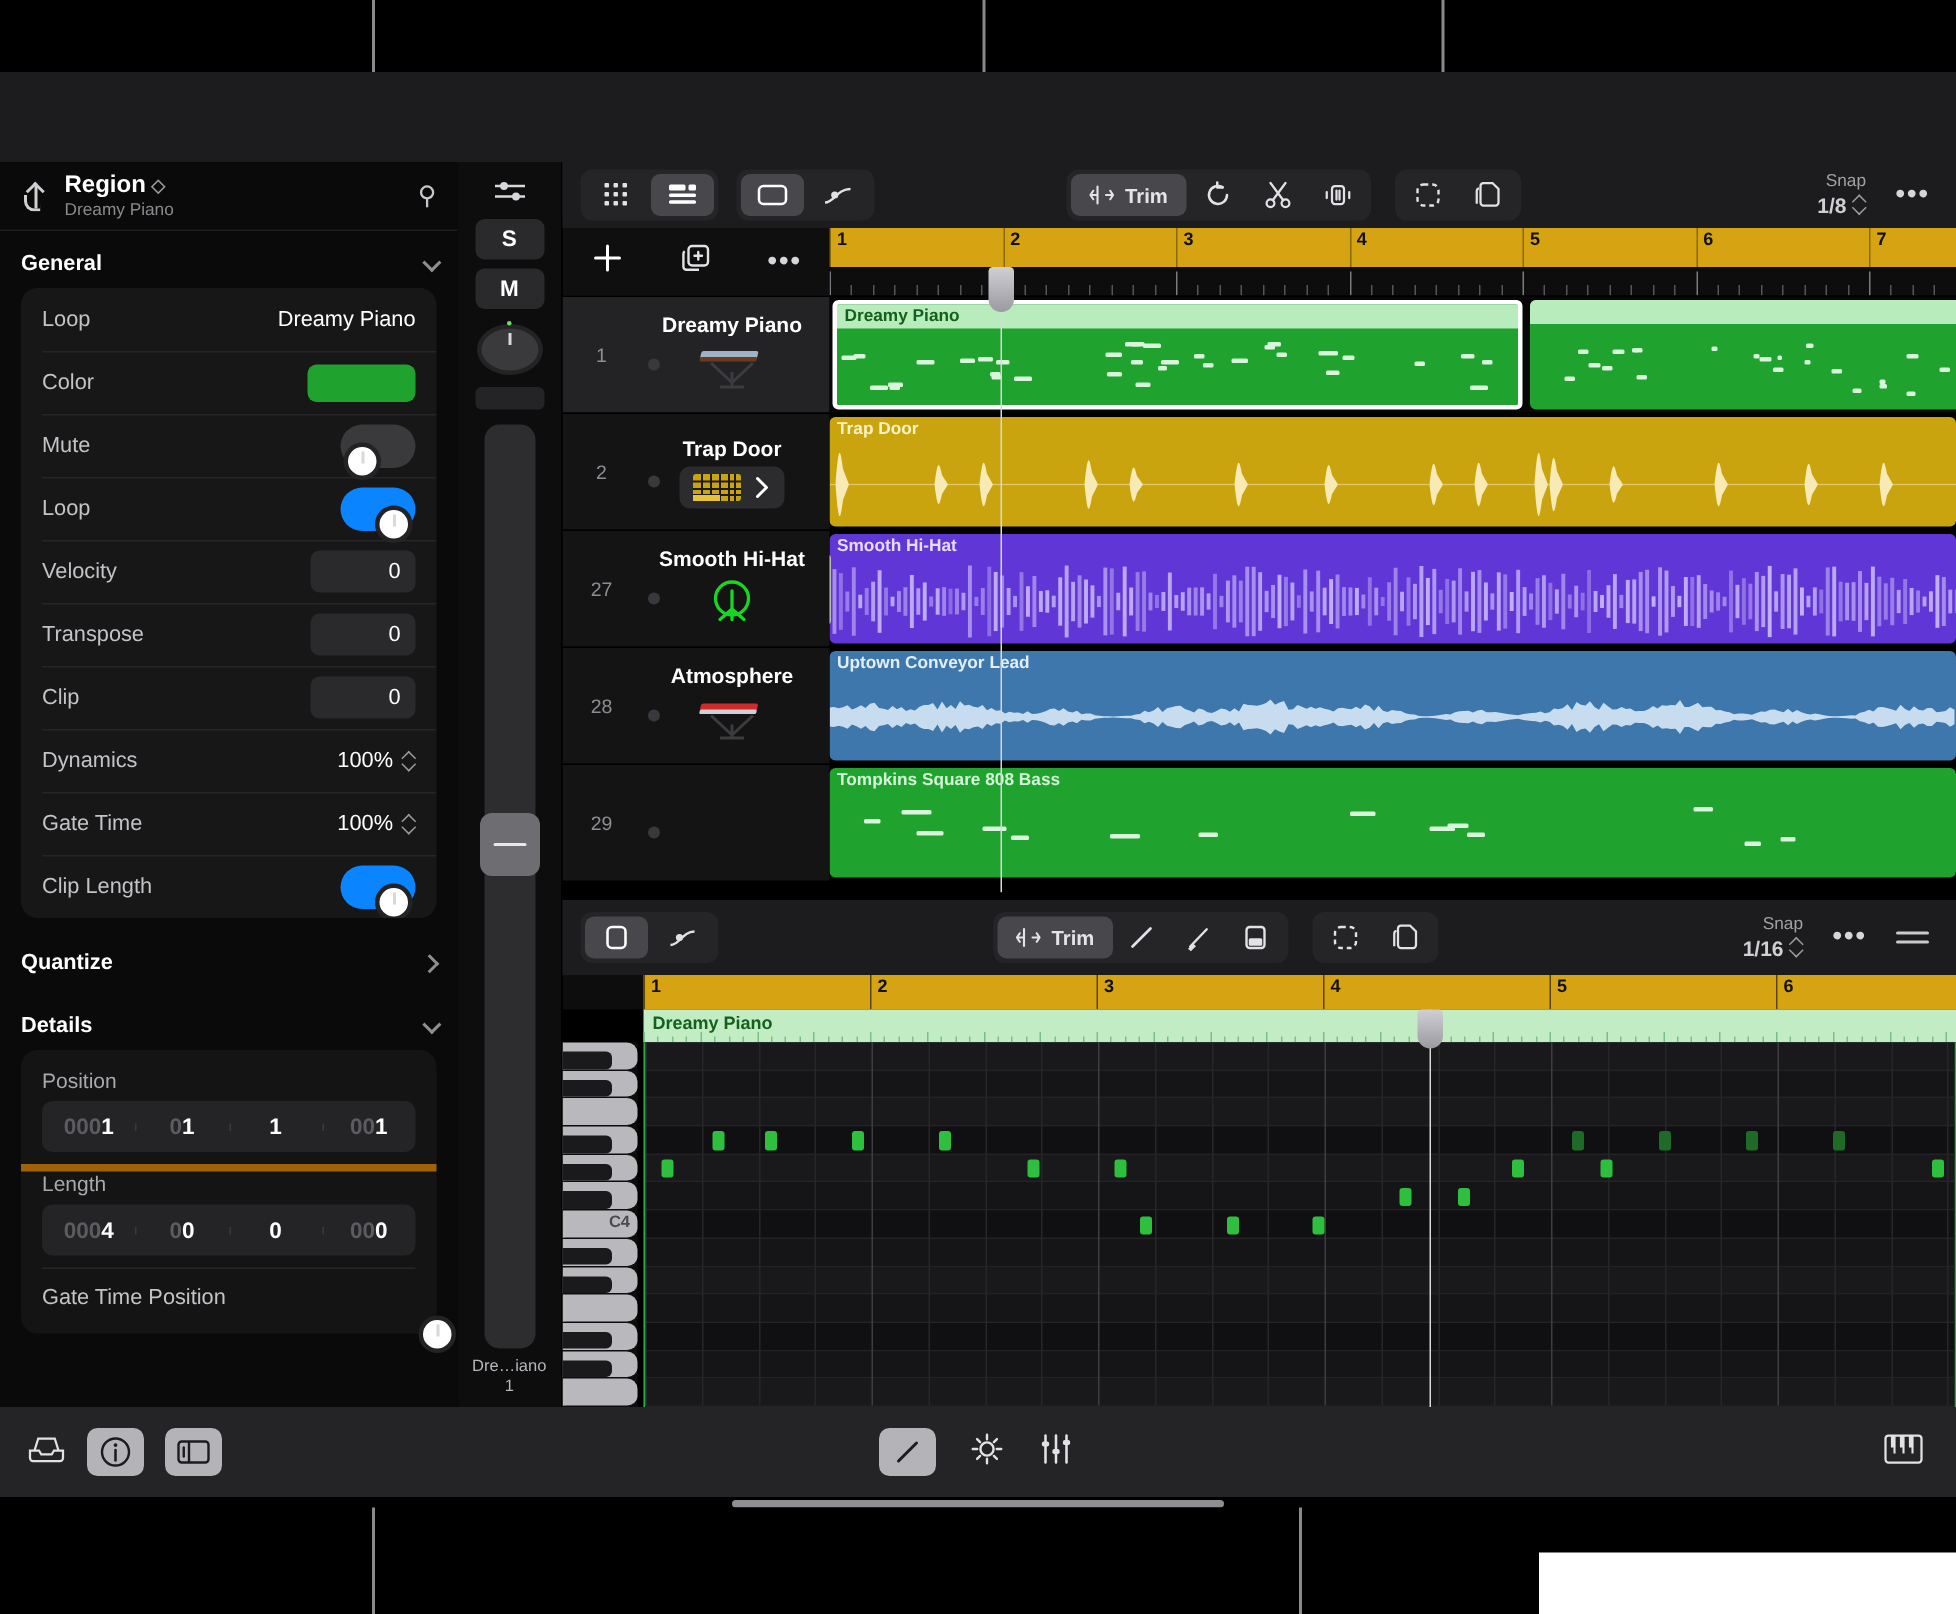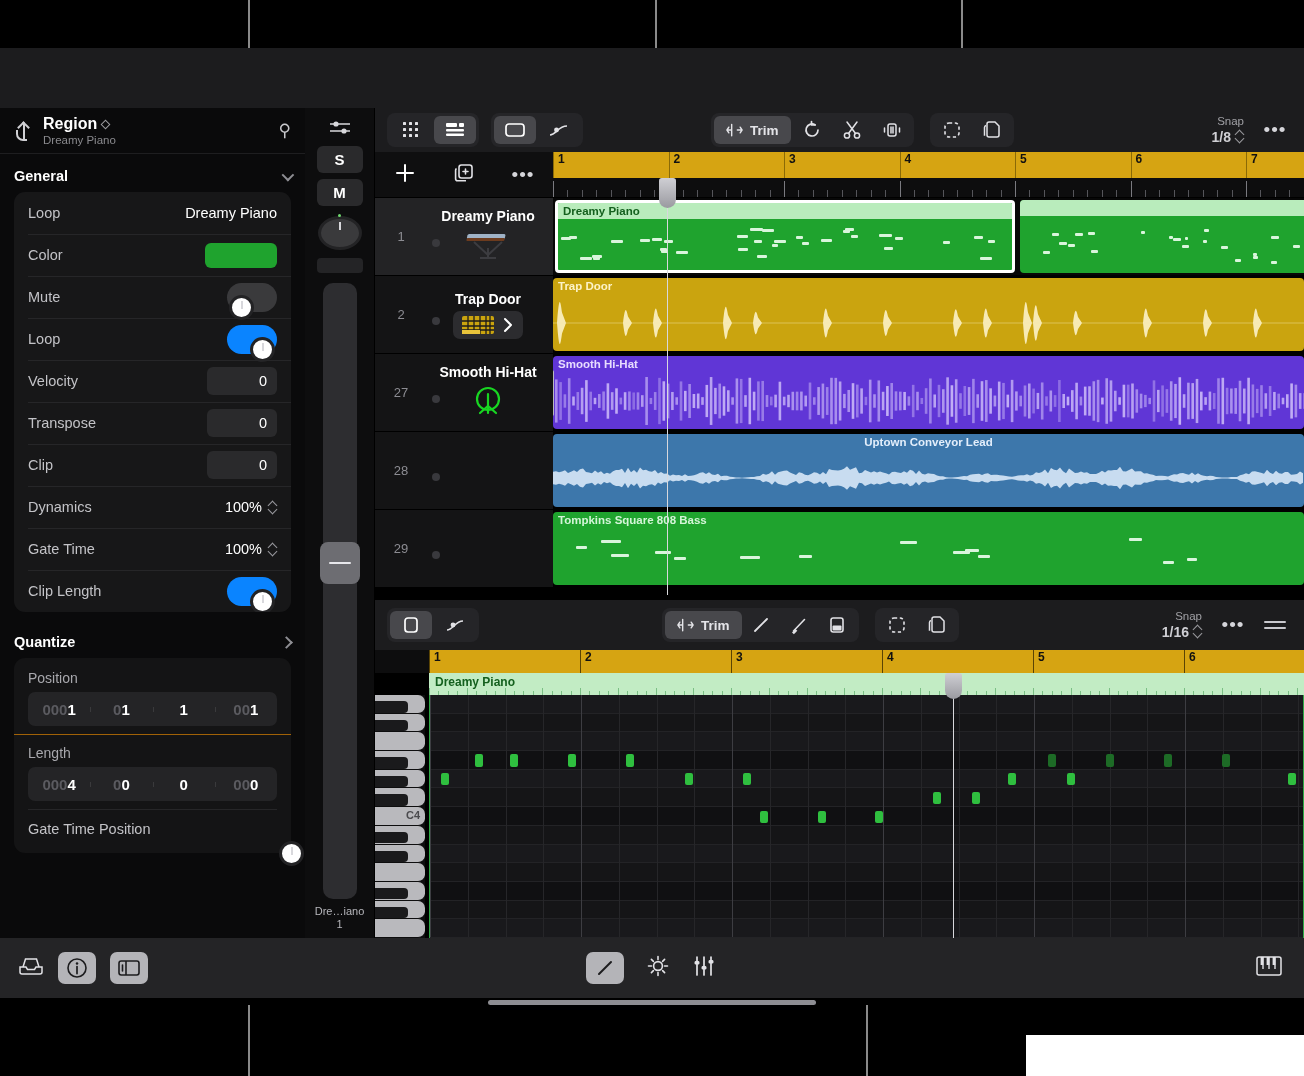--- a/index.html
+++ b/index.html
@@ -325,41 +325,45 @@
             </span>
           </span>
       </div>
     </div>
 
     <div class="sec-hdr" style="padding-top:22px">
       <span>Quantize</span>
         <span class="chr"></span>
     </div>
 
+    <div class="sec-hdr" style="padding-top:18px">
+      <span>Details</span>
+        <span class="ch"></span>
+    </div>
 
     <div class="detail-card">
       <div class="dfield-lbl">Position</div>
       <div class="dfield">
         <div class="dcell">
             <span class="dzero">000</span>
             <span>1</span>
           </div>
         <div class="dcell">
             <span class="dzero">0</span>
             <span>1</span>
           </div>
         <div class="dcell">
             <span>1</span>
           </div>
         <div class="dcell">
             <span class="dzero">00</span>
             <span>1</span>
           </div>
       </div>
-      <div class="dfield-lbl" style="border-top:1px solid #a16207; padding-top:10px">Length</div>
+      <div class="dfield-lbl" style="border-top:5px solid #a16207; padding-top:0">Length</div>
       <div class="dfield">
         <div class="dcell">
             <span class="dzero">000</span>
             <span>4</span>
           </div>
         <div class="dcell">
             <span class="dzero">0</span>
             <span>0</span>
           </div>
         <div class="dcell">
@@ -624,20 +628,30 @@
               <circle cx="20" cy="15" r="11" stroke="#18d622" stroke-width="2.2" fill="none"></circle>
               <path d="M20 10v12M12 29l8-7 8 7M20 22v7" stroke="#18d622" stroke-width="2.2" fill="none" stroke-linecap="round"></path>
             </svg>
         </div>
       </div>
     </div>
 
     <div class="thead" style="top:279px; height:78px;">
       <div class="tnum">28</div>
       <div class="tdot"></div>
+      <div class="tinfo">
+        <div class="tname">Atmosphere</div>
+        <div class="tinst">
+          <svg width="56" height="34" viewBox="0 0 56 34">
+              <rect x="9" y="7" width="38" height="5" rx="1.5" fill="#d02b2b" transform="skewX(-12)"></rect>
+              <rect x="9" y="11" width="38" height="3" rx="1" fill="#cfcfd4" transform="skewX(-12)"></rect>
+              <path d="M14 15 28 28 42 15M28 21v9M20 30h16" stroke="#3c3c40" stroke-width="2" fill="none"></path>
+            </svg>
+        </div>
+      </div>
     </div>
 
     <div class="thead" style="top:357px; height:78px;">
       <div class="tnum">29</div>
       <div class="tdot"></div>
     </div>
 
     <div class="lane" style="top:45px; height:78px; background:#070707;">
       <div class="region" style="left:2px; width:460px; background:#1fa32e; border:3px solid #fff;">
         <div class="rg-title" style="background:#b9ecbc; color:#14601e;">Dreamy Piano</div>
@@ -910,21 +924,21 @@
             <rect x="741.5999999999985" y="10.647668038408781" width="2.6" height="32.70466392318244" fill="#c3b0f5" opacity="0.69"></rect>
             <rect x="745.8999999999985" y="19.11371313443073" width="2.6" height="15.772573731138545" fill="#c3b0f5" opacity="0.83"></rect>
             <rect x="750.1999999999985" y="19.16979595336077" width="2.6" height="15.660408093278463" fill="#c3b0f5" opacity="0.54"></rect>
           </svg>
       </div>
       <div style="position:absolute; left:-4px; top:16px; width:5px; height:46px; background:#b9b9bd; border-radius:2px;"></div>
     </div>
 
     <div class="lane" style="top:279px; height:78px;">
       <div class="region" style="left:0; right:0; background:#3d77ab;">
-        <div class="rg-title" style="color:#e3eefb;text-align:center;">Uptown Conveyor Lead</div>
+        <div class="rg-title" style="color:#e3eefb;">Uptown Conveyor Lead</div>
         <svg id="wav-up" style="position:absolute; left:0; top:14px; width:100%; height:60px;" preserveAspectRatio="none" viewBox="0 0 751 60">
             <path d="M0 30 L0 23.654336419753086 L3 23.349158247218796 L6 24.179915639268067 L9 23.518394280474176 L12 22.233715975173226 L15 25.07179312569837 L18 23.78179516681407 L21 22.17789215106933 L24 23.98075850637619 L27 21.184083929818563 L30 20.549414817271803 L33 23.943062066095788 L36 24.48153303411211 L39 25.299757981421095 L42 22.61027029447452 L45 24.860153207523084 L48 23.272924918843692 L51 26.02339118739303 L54 24.80154837253778 L57 25.673838209278742 L60 23.180613769388742 L63 22.005935640665825 L66 21.999004995796053 L69 20.7323014005051 L72 25.064327006438347 L75 19.660288269143802 L78 24.17656150851523 L81 22.02334441993264 L84 24.700338835550802 L87 19.503973528738367 L90 22.372832918786887 L93 21.87485711135677 L96 23.24615170549511 L99 23.697442272376605 L102 21.970062085217677 L105 25.514651219044534 L108 23.96366929867054 L111 25.825005763239368 L114 25.41927892154238 L117 27.6911292170804 L120 26.56663164660828 L123 27.14653511543103 L126 26.938853243844257 L129 28.024381574512308 L132 26.234323664874623 L135 28.003489784223564 L138 27.805217653892655 L141 27.129253673944152 L144 26.183121049640373 L147 24.675666714210873 L150 24.3466685859843 L153 26.068885966958398 L156 24.15872296484827 L159 26.408597315057687 L162 27.02767047893615 L165 25.789532824667884 L168 28.20059844041485 L171 27.72456003920226 L174 27.659409366215602 L177 28.815592598136114 L180 29.118252448242607 L183 29.436027016911208 L186 29.54788167842236 L189 29.652675032264472 L192 29.439021621424704 L195 29.36090763180173 L198 29.0987463320366 L201 29.0902373482228 L204 28.3733280628461 L207 27.97418488066381 L210 25.78970098972928 L213 26.802715456421126 L216 25.698557298716164 L219 23.347166983231915 L222 26.7243442960651 L225 24.173366027915325 L228 23.495631977401807 L231 22.642309589200178 L234 22.542455630023756 L237 24.60609459251802 L240 25.6703733768043 L243 26.995164393381945 L246 24.345437902545296 L249 25.06851145772641 L252 26.83963066745499 L255 27.270508619587538 L258 25.91935354039148 L261 24.34907116377306 L264 24.85590994788646 L267 26.537470839801752 L270 24.10698949872885 L273 26.290273421052373 L276 21.109037112123566 L279 22.059437156814802 L282 22.21498523554486 L285 22.45458138508628 L288 21.910965829300267 L291 20.644285986174026 L294 18.28590017857857 L297 21.76803022631929 L300 20.377242160098923 L303 19.253348278150543 L306 25.194996841555596 L309 24.811860235116995 L312 21.96359425272479 L315 23.169707268303046 L318 24.57632397929246 L321 23.12744648433219 L324 24.42497509128804 L327 23.580440449626728 L330 24.52592235620478 L333 25.156703279231248 L336 26.40936208551896 L339 24.084349403398498 L342 23.757828508248956 L345 24.514195873765637 L348 24.879540618316142 L351 23.178704329318798 L354 24.647794505252165 L357 21.676880936623824 L360 22.83460722918724 L363 26.022885358240035 L366 22.5450524623365 L369 25.793928441531133 L372 26.59728688933794 L375 25.36596484125412 L378 25.80592818573785 L381 26.02937505876337 L384 27.550765785297266 L387 28.220740162054 L390 28.355979780169164 L393 29.361917390908765 L396 29.554160792664188 L399 29.487553184456367 L402 29.265802076251955 L405 28.96521907946604 L408 28.51240364781529 L411 28.03699546381189 L414 28.358295748034724 L417 26.776214834821275 L420 26.179630116909696 L423 26.083097809920478 L426 25.754906058139785 L429 26.997520499743004 L432 25.654681727304705 L435 25.199477108508134 L438 26.89606325839483 L441 26.78706060089911 L444 26.731637651370725 L447 27.151046348335584 L450 27.617247956640934 L453 28.12047979673956 L456 28.517227061296612 L459 28.782082298782743 L462 28.13003797794549 L465 27.621492678723897 L468 27.33369972019397 L471 27.20174492431385 L474 26.276599172090876 L477 27.498653984401713 L480 26.872620598335335 L483 24.352123871128487 L486 24.880063234596612 L489 24.018655060082867 L492 21.566048078398673 L495 25.359354042516348 L498 19.98679690196078 L501 21.85054171676125 L504 22.37271251854657 L507 19.519919408942727 L510 23.304908723186575 L513 25.21759071780464 L516 20.520720141729655 L519 22.865523369107557 L522 24.940030147949543 L525 24.760300032345697 L528 23.41052338802829 L531 24.690886785802903 L534 24.265247449536087 L537 26.11949407247771 L540 26.070136379667705 L543 26.067991979700786 L546 24.864393897859962 L549 22.736624813151664 L552 24.378554096038457 L555 22.127312957728385 L558 22.49414092881142 L561 21.92032149161799 L564 22.100986406846967 L567 18.737010574738044 L570 23.30245932209578 L573 23.404163132100265 L576 21.925329581748457 L579 20.526926928948434 L582 23.543837764605975 L585 23.16910774596212 L588 23.15052821669313 L591 25.539066981761113 L594 25.334491218689152 L597 26.357210002207854 L600 26.752212904001084 L603 28.1038934243017 L606 27.680910573758418 L609 27.708062514686393 L612 27.917432773223958 L615 28.43885010910181 L618 27.319390667786745 L621 26.262120934716396 L624 26.576971099232857 L627 25.19175347714021 L630 25.008167204850317 L633 26.04566001580148 L636 26.773414039108385 L639 24.51268316366143 L642 26.943978518383634 L645 25.360774184622304 L648 26.8914035334163 L651 27.787028336352897 L654 28.29997116914809 L657 27.65646095117318 L660 28.112793050641926 L663 28.883032048716853 L666 29.341789350324945 L669 29.444896754951994 L672 29.531669240192734 L675 29.412637199198677 L678 29.102061230395666 L681 28.910575018891464 L684 28.971799090805852 L687 27.181791387896155 L690 26.49023654860613 L693 25.223153954881326 L696 26.36364137493733 L699 23.55095398932929 L702 23.28037070188961 L705 24.080312288252216 L708 24.804817184135135 L711 25.794489784489173 L714 21.8152278689859 L717 24.712547766882388 L720 25.91761589850488 L723 22.750897385773143 L726 25.145869622279772 L729 25.73915561726 L732 24.056781322557164 L735 24.03100121893896 L738 26.858042680368282 L741 26.566601124816067 L744 26.01750273836334 L747 23.464181561902265 L750 25.15578160582191 L750 34.844218394178085 L747 36.535818438097735 L744 33.98249726163666 L741 33.43339887518393 L738 33.14195731963172 L735 35.96899878106104 L732 35.943218677442836 L729 34.260844382740004 L726 34.854130377720224 L723 37.24910261422686 L720 34.082384101495116 L717 35.28745223311761 L714 38.1847721310141 L711 34.20551021551083 L708 35.19518281586487 L705 35.919687711747784 L702 36.71962929811039 L699 36.44904601067071 L696 33.63635862506267 L693 34.776846045118674 L690 33.509763451393866 L687 32.818208612103845 L684 31.028200909194148 L681 31.089424981108536 L678 30.897938769604334 L675 30.587362800801323 L672 30.468330759807266 L669 30.555103245048006 L666 30.658210649675055 L663 31.116967951283147 L660 31.887206949358074 L657 32.34353904882682 L654 31.70002883085191 L651 32.2129716636471 L648 33.1085964665837 L645 34.63922581537769 L642 33.05602148161636 L639 35.48731683633857 L636 33.22658596089162 L633 33.95433998419852 L630 34.99183279514968 L627 34.80824652285979 L624 33.42302890076714 L621 33.7378790652836 L618 32.68060933221325 L615 31.56114989089819 L612 32.08256722677604 L609 32.29193748531361 L606 32.31908942624158 L603 31.8961065756983 L600 33.247787095998916 L597 33.64278999779214 L594 34.66550878131085 L591 34.46093301823889 L588 36.84947178330687 L585 36.830892254037884 L582 36.456162235394025 L579 39.473073071051566 L576 38.07467041825154 L573 36.595836867899735 L570 36.69754067790422 L567 41.26298942526196 L564 37.89901359315303 L561 38.07967850838201 L558 37.50585907118858 L555 37.872687042271615 L552 35.62144590396154 L549 37.263375186848336 L546 35.13560610214004 L543 33.932008020299214 L540 33.9298636203323 L537 33.88050592752229 L534 35.73475255046391 L531 35.3091132141971 L528 36.589476611971705 L525 35.2396999676543 L522 35.05996985205046 L519 37.13447663089244 L516 39.479279858270345 L513 34.78240928219536 L510 36.69509127681343 L507 40.48008059105727 L504 37.62728748145343 L501 38.14945828323875 L498 40.01320309803922 L495 34.640645957483656 L492 38.43395192160133 L489 35.981344939917136 L486 35.11993676540339 L483 35.647876128871516 L480 33.12737940166466 L477 32.50134601559829 L474 33.723400827909124 L471 32.79825507568615 L468 32.66630027980603 L465 32.3785073212761 L462 31.86996202205451 L459 31.217917701217257 L456 31.482772938703388 L453 31.87952020326044 L450 32.38275204335907 L447 32.84895365166442 L444 33.268362348629275 L441 33.21293939910089 L438 33.103936741605175 L435 34.800522891491866 L432 34.345318272695295 L429 33.002479500256996 L426 34.24509394186022 L423 33.91690219007952 L420 33.8203698830903 L417 33.223785165178725 L414 31.641704251965276 L411 31.96300453618811 L408 31.48759635218471 L405 31.03478092053396 L402 30.734197923748045 L399 30.512446815543633 L396 30.445839207335812 L393 30.638082609091235 L390 31.644020219830836 L387 31.779259837946 L384 32.449234214702734 L381 33.97062494123663 L378 34.194071814262145 L375 34.63403515874588 L372 33.402713110662056 L369 34.206071558468864 L366 37.4549475376635 L363 33.97711464175996 L360 37.16539277081276 L357 38.323119063376176 L354 35.352205494747835 L351 36.8212956706812 L348 35.12045938168386 L345 35.48580412623436 L342 36.242171491751044 L339 35.9156505966015 L336 33.590637914481036 L333 34.843296720768755 L330 35.47407764379522 L327 36.41955955037327 L324 35.57502490871196 L321 36.87255351566781 L318 35.42367602070754 L315 36.83029273169696 L312 38.03640574727521 L309 35.188139764883005 L306 34.8050031584444 L303 40.74665172184946 L300 39.62275783990108 L297 38.23196977368071 L294 41.71409982142143 L291 39.355714013825974 L288 38.08903417069973 L285 37.54541861491372 L282 37.78501476445514 L279 37.9405628431852 L276 38.890962887876434 L273 33.709726578947624 L270 35.89301050127115 L267 33.462529160198244 L264 35.14409005211354 L261 35.65092883622694 L258 34.08064645960852 L255 32.72949138041246 L252 33.16036933254501 L249 34.93148854227359 L246 35.6545620974547 L243 33.00483560661806 L240 34.3296266231957 L237 35.39390540748198 L234 37.45754436997625 L231 37.357690410799826 L228 36.50436802259819 L225 35.82663397208468 L222 33.2756557039349 L219 36.652833016768085 L216 34.30144270128383 L213 33.197284543578874 L210 34.210299010270724 L207 32.02581511933619 L204 31.6266719371539 L201 30.9097626517772 L198 30.9012536679634 L195 30.63909236819827 L192 30.560978378575296 L189 30.347324967735528 L186 30.45211832157764 L183 30.563972983088792 L180 30.881747551757393 L177 31.184407401863886 L174 32.3405906337844 L171 32.27543996079774 L168 31.79940155958515 L165 34.21046717533211 L162 32.97232952106385 L159 33.59140268494231 L156 35.841277035151734 L153 33.9311140330416 L150 35.653331414015696 L147 35.32433328578912 L144 33.81687895035962 L141 32.87074632605585 L138 32.194782346107345 L135 31.996510215776436 L132 33.76567633512538 L129 31.975618425487692 L126 33.06114675615574 L123 32.85346488456897 L120 33.43336835339172 L117 32.3088707829196 L114 34.58072107845762 L111 34.17499423676063 L108 36.03633070132946 L105 34.48534878095546 L102 38.02993791478232 L99 36.302557727623395 L96 36.75384829450489 L93 38.125142888643225 L90 37.62716708121311 L87 40.49602647126163 L84 35.2996611644492 L81 37.97665558006736 L78 35.823438491484765 L75 40.339711730856195 L72 34.93567299356165 L69 39.2676985994949 L66 38.00099500420394 L63 37.994064359334175 L60 36.81938623061126 L57 34.32616179072126 L54 35.19845162746222 L51 33.97660881260697 L48 36.72707508115631 L45 35.13984679247692 L42 37.38972970552548 L39 34.700242018578905 L36 35.51846696588789 L33 36.05693793390421 L30 39.4505851827282 L27 38.81591607018144 L24 36.01924149362381 L21 37.82210784893067 L18 36.21820483318593 L15 34.92820687430163 L12 37.766284024826774 L9 36.481605719525824 L6 35.82008436073193 L3 36.650841752781204 L0 36.345663580246914 Z" fill="#c8dcf0"></path>
           </svg>
       </div>
     </div>
 
     <div class="lane" style="top:357px; height:78px;">
       <div class="region" style="left:0; right:0; background:#1fa32e;">
         <div class="rg-title" style="color:#d4f5d8;">Tompkins Square 808 Bass</div>
         <div id="midi5" style="position:absolute; left:0; right:0; top:18px; bottom:0;">

